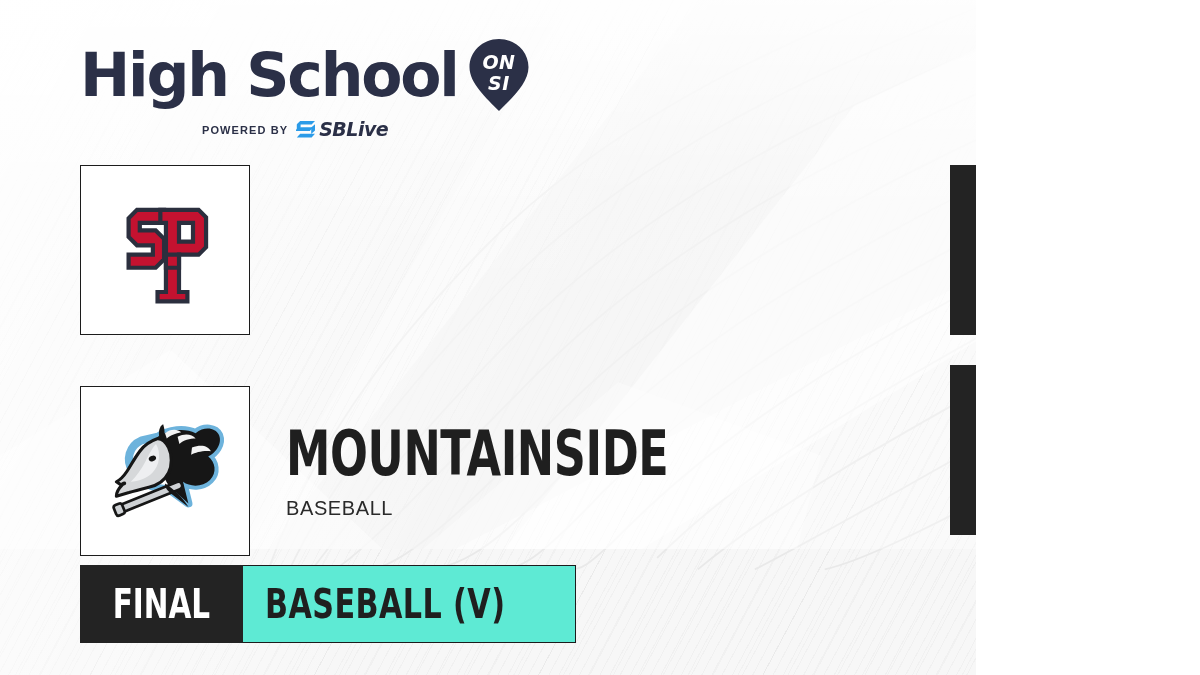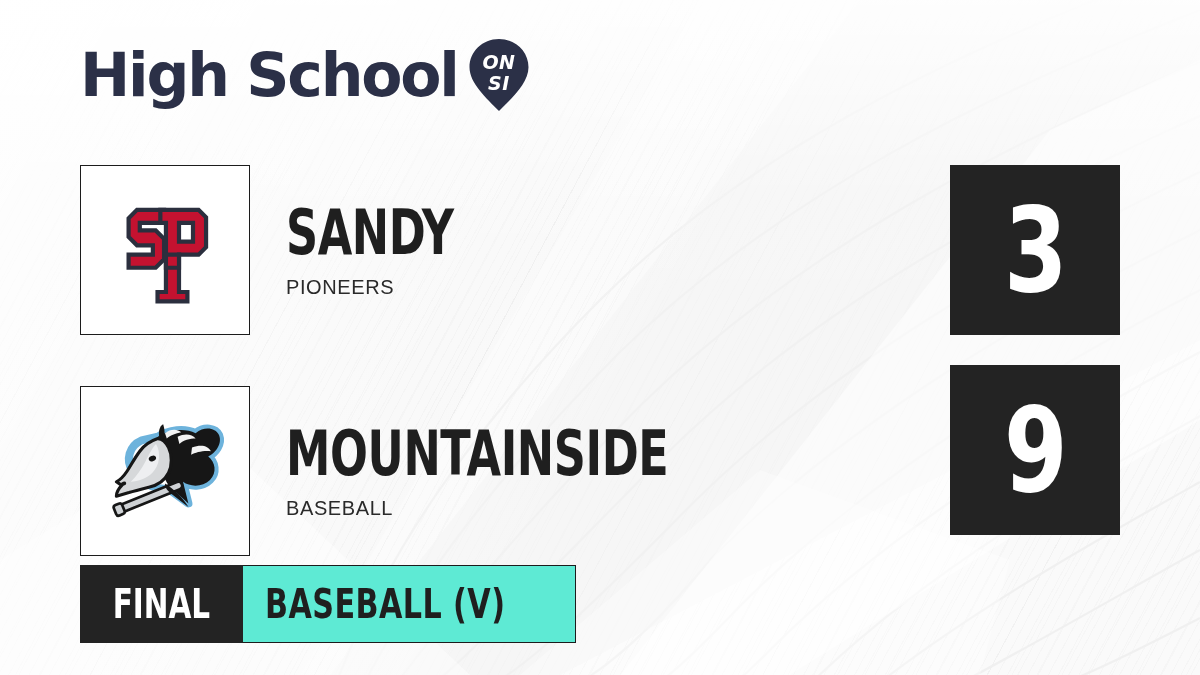--- a/index.html
+++ b/index.html
@@ -7,21 +7,21 @@
 
   html, body {
     width:1200px; height:675px;
     font-family:"Liberation Sans", sans-serif;
     background:#ffffff;
     overflow:hidden;
   }
 
   #stage {
     position:relative;
-    width:1200px; height:675px;
+    width:976px; height:675px;
     background:#f7f7f7;
     overflow:hidden;
   }
 
   
   .bg-layer { position:absolute; inset:0; pointer-events:none; }
 
   .bg-hatch {
     background-image:repeating-linear-gradient(
       118deg,
@@ -210,41 +210,55 @@
 
       <div class="pin-badge">
         <svg viewBox="0 0 62 74" width="62" height="74">
           <path d="M31 1 C14.5 1 1.5 13.6 1.5 29.3 C1.5 45 18 60 31 73 C44 60 60.5 45 60.5 29.3 C60.5 13.6 47.5 1 31 1 Z" fill="#2b3047"></path>
           <text x="31" y="31" text-anchor="middle" font-family="DejaVu Sans, sans-serif" font-size="19" font-weight="bold" fill="#ffffff" letter-spacing="0.5">ON</text>
           <text x="31" y="52" text-anchor="middle" font-family="DejaVu Sans, sans-serif" font-size="19" font-weight="bold" fill="#ffffff" letter-spacing="0.5">SI</text>
         </svg>
       </div>
     </div>
 
+    <div class="brand-sub">
+      <span class="powered-by">POWERED BY</span>
+
+      <span class="sblive-lockup">
+        <span class="sblive-mark">
+          <svg viewBox="0 0 20 17" width="20" height="17">
+            <path d="M4.2 0 H19 L15.6 3.6 H0.8 Z" fill="#2b9be8"></path>
+            <path d="M2.4 6.3 H17.2 L13.8 9.9 H-1 Z" fill="#2b9be8"></path>
+            <path d="M4.2 12.8 H19 L15.6 16.4 H0.8 Z" fill="#2b9be8"></path>
+            <path d="M4.6 0 L0.8 3.6 L0.8 9.9 L4.6 6.3 Z" fill="#2b9be8"></path>
+            <path d="M15.2 6.6 L19 3.2 L19 9.6 L15.2 13 Z" fill="#2b9be8"></path>
+          </svg>
+        </span>
+        <span class="sblive-word">
+          <span>SBL</span><span class="lite">ive</span>
+        </span>
+      </span>
+    </div>
   </div>
 
   <div class="team-row row-0">
     <div class="logo-box">
       <svg viewBox="0 0 120 130" width="112" height="122">
         <g stroke="#2b2f3e" stroke-width="4.5" stroke-linejoin="miter" fill="#c41230">
 
           <path d="M47 22 L30 22 L21 31 L21 51 L30 60 L47 60 L47 70 L21 70 L21 84 L50 84 L59 75 L59 53 L50 44 L33 44 L33 36 L59 36 L59 22 Z"></path>
 
           <path d="M55 22 L96 22 L104 30 L104 62 L96 70 L75 70 L75 110 L84 110 L84 120 L52 120 L52 110 L61 110 L61 36 L55 36 Z
                    M75 36 L75 56 L90 56 L90 36 Z"></path>
 
           <path d="M61 70 L75 70 L75 84 L61 84 Z"></path>
         </g>
       </svg>
     </div>
 
-    <div class="team-text">
-      <div class="team-name">SANDY</div>
-      <div class="team-mascot">PIONEERS</div>
-    </div>
   </div>
 
   <div class="score-box row-0">
     <span class="score-value">3</span>
   </div>
 
   <div class="team-row row-1">
     <div class="logo-box">
       <svg viewBox="0 0 140 120" width="126" height="108">
 

